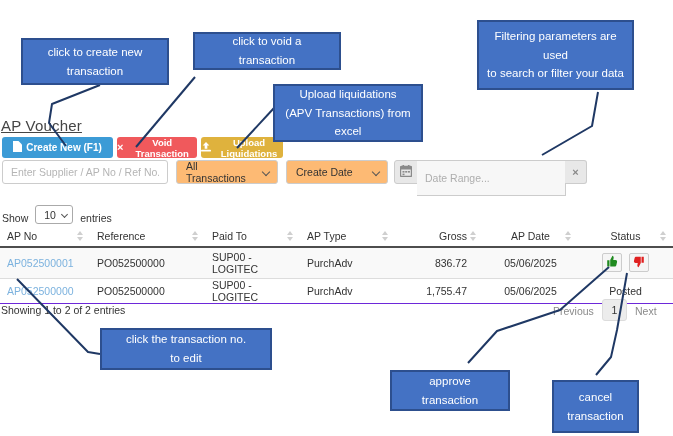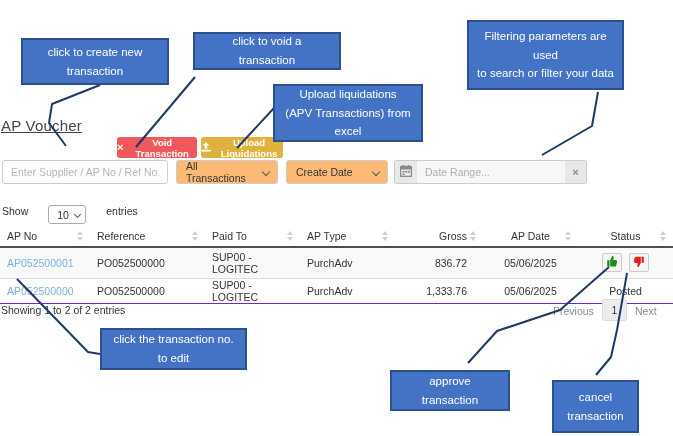--- a/index.html
+++ b/index.html
@@ -41,30 +41,30 @@
     position:absolute; right:8px; top:8px; width:6px; height:6px;
     border-right:1.5px solid #555; border-bottom:1.5px solid #555;
     transform:rotate(45deg); pointer-events:none;
   }
   .cal-btn, .clear-btn {
     position:absolute; top:160px; height:24px; background:#e8e8e8; border:1px solid #ccc;
     display:flex; align-items:center; justify-content:center; cursor:pointer; color:#888;
   }
   .cal-btn { left:394px; width:24px; border-radius:3px 0 0 3px; }
   .daterange-input {
-    position:absolute; left:417px; top:160px; width:149px; height:24px;
+    position:absolute; left:417px; top:160px; width:149px; height:36px;
     border:1px solid #ccc; border-left:none; background:#f7f7f7; padding:0 8px;
     font-size:10.5px; font-family:inherit; color:#555; outline:none;
   }
   .daterange-input::placeholder { color:#aeaeae; }
   .clear-btn { left:565px; width:22px; border-left:none; border-radius:0 3px 3px 0;
     font-weight:bold; font-size:11px; }
 
   .show-row { position:absolute; left:2px; top:205px; font-size:10.5px; color:#333;
-    display:flex; align-items:flex-start; gap:20px; }
+    display:flex; align-items:flex-end; gap:7px; }
   .mini-select {
     position:relative; width:38px; height:19px; border:1px solid #aaa; border-radius:3px;
     display:flex; align-items:center; justify-content:flex-start; padding-left:8px;
     font-size:10.5px; cursor:pointer; background:#fff;
   }
   .mini-select .chev { right:5px; top:6px; width:5px; height:5px; }
 
   table.grid {
     position:absolute; left:0; top:226px; width:673px; border-collapse:collapse;
     font-size:10.5px; table-layout:fixed;
@@ -103,33 +103,41 @@
   
   .lines { position:absolute; left:0; top:0; z-index:5; pointer-events:none; }
   .callout {
     position:absolute; z-index:6; background:#4472c4; border:2px solid #2d4f8e;
     color:#fff; font-size:11.5px; line-height:1.65; text-align:center;
     display:flex; align-items:center; justify-content:center; white-space:pre-line;
     padding:2px 4px;
   }
   .co-create { left:21px;  top:38px;  width:148px; height:47px; }
   .co-void   { left:193px; top:32px;  width:148px; height:38px; }
-  .co-filter { left:467px; top:20px;  width:157px; height:70px; }
+  .co-filter { left:477px; top:20px;  width:157px; height:70px; }
   .co-upload { left:273px; top:84px;  width:150px; height:58px; }
-  .co-edit   { left:100px; top:328px; width:147px; height:42px; }
+  .co-edit   { left:100px; top:328px; width:172px; height:42px; }
   .co-approve{ left:390px; top:370px; width:120px; height:41px; }
   .co-cancel { left:552px; top:380px; width:87px;  height:53px; }
 </style>
 </head>
 <body>
 
 <div class="canvas">
 
   <div class="page-title">AP Voucher</div>
 
+  <button class="btn btn-create">
+    <span>
+      <svg width="9" height="11" viewBox="0 0 9 11">
+          <path d="M0 0h5.5L9 3.5V11H0z" fill="#fff"></path>
+        </svg>
+    </span>
+    <span>Create New (F1)</span>
+  </button>
 
   <button class="btn btn-void">
     <span class="x-glyph">×</span>
     <span>Void Transaction</span>
   </button>
 
   <button class="btn btn-upload">
     <span>
       <svg width="10" height="10" viewBox="0 0 12 12">
           <path d="M6 0l4 4.2H7.6V8H4.4V4.2H2z" fill="#fff"></path>
@@ -246,21 +254,21 @@
                 </svg>
             </span>
           </span>
         </td>
       </tr>
       <tr class="row-b">
         <td><a class="gridlink">AP052500000</a></td>
         <td>PO052500000</td>
         <td>SUP00 - LOGITEC</td>
         <td>PurchAdv</td>
-        <td class="num">1,333.76</td>
+        <td class="num">1,755.47</td>
         <td class="ctr">05/06/2025</td>
         <td class="ctr">Posted</td>
       </tr>
     </tbody>
   </table>
 
   <div class="summary">Showing 1 to 2 of 2 entries</div>
   <div class="pg-prev">Previous</div>
   <div class="pg-page">1</div>
   <div class="pg-next">Next</div>

